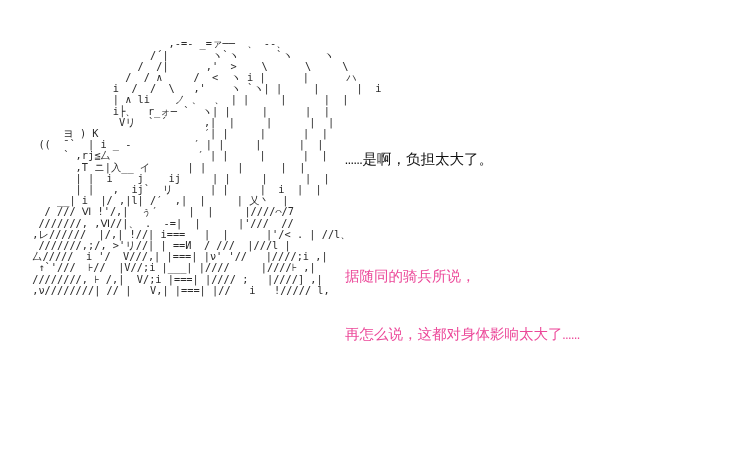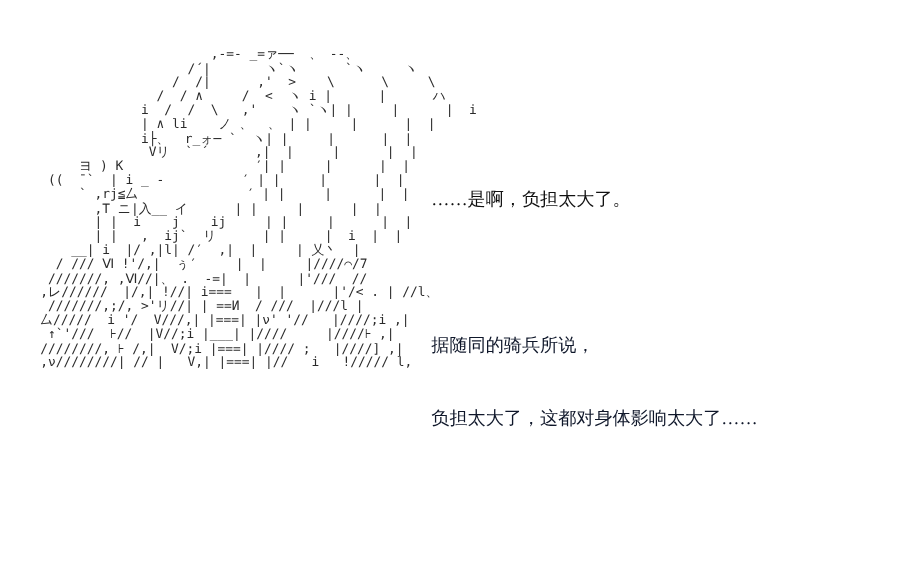--- a/index.html
+++ b/index.html
@@ -43,21 +43,21 @@
 
   
   #dialogue {
     position: absolute;
     left: 345px;
     top: 112px;
     width: 370px;
   }
   .para {
     margin: 0 0 0 0;
-    font-family: Liberation Serif, serif;
+    font-family: Liberation Mono, monospace;
     font-size: 14.5px;
     line-height: 19.4px;
     color: #111111;
     white-space: pre;
   }
   .para .line {
     display: block;
     white-space: pre;
   }
   #para-1 { margin-top: 0px; }
@@ -91,19 +91,19 @@
   ↑`'///  ⊦//  |V//;i |___| |////     |////⊦ ,|
  ////////, ⊦ /,|  V/;i |===| |//// ;   |////] ,|
  ,ν////////| // |   V,| |===| |//   i   !///// l,</pre>
 
   <div id="dialogue">
 
     <p class="para" id="para-1" style="color: rgb(17, 17, 17);">
       <span class="line">……是啊，负担太大了。</span>
     </p>
 
-    <p class="para" id="para-2" style="color: #0f172a;">
+    <p class="para" id="para-2" style="color: #ec4899;">
       <span class="line">据随同的骑兵所说，</span>
-      <span class="line">负担太大了，这都对身体影响太大了……</span>
+      <span class="line">再怎么说，这都对身体影响太大了……</span>
     </p>
 
   </div>
 </div>
 
 </body></html>

